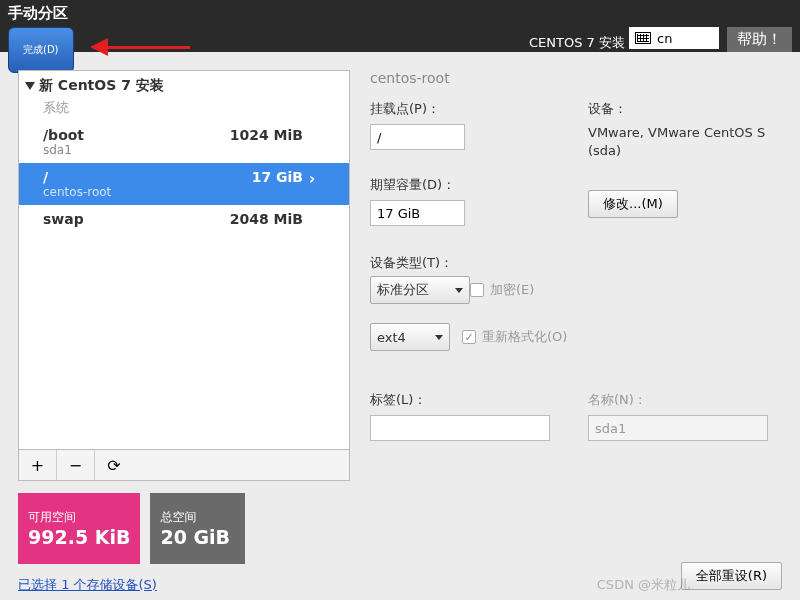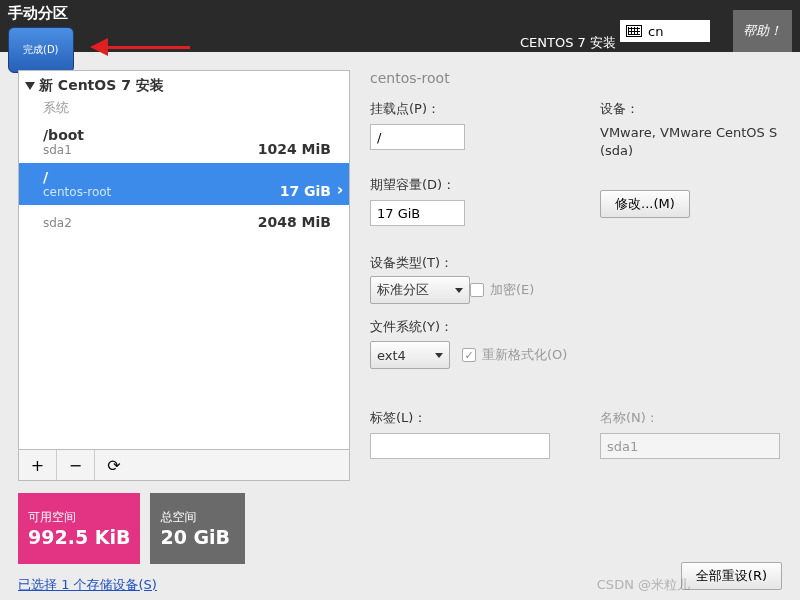--- a/index.html
+++ b/index.html
@@ -2,36 +2,36 @@
 <html><head>
 <meta charset="utf-8">
 <style>
   * { box-sizing: border-box; margin: 0; padding: 0; font-family: "DejaVu Sans", "Microsoft YaHei", sans-serif; }
   body { width: 800px; height: 600px; background: #ececec; overflow: hidden; position: relative; }
   .topbar { background: #2a2a2a; height: 52px; display: flex; justify-content: space-between; color: #fff; padding: 4px 8px 0 8px; }
   .top-left { display: flex; flex-direction: column; gap: 4px; }
   .top-title { font-size: 15px; font-weight: bold; }
   .done-btn { background: linear-gradient(#4a8fe3,#2760b8); border: 1px solid #1a3f77; color: #fff; padding: 15px 14px; font-size: 10px; border-radius: 6px; cursor: pointer; width: fit-content; }
   .top-right { display: flex; flex-direction: row; align-items: flex-end; gap: 4px; }
-  .top-right-row { display: flex; gap: 23px; align-items: center; }
+  .top-right-row { display: flex; gap: 8px; }
   .lang-box { background: #fff; color: #000; display: flex; align-items: center; gap: 6px; padding: 2px 6px; font-size: 13px; width: 90px; height: 22px; }
   .kbd-icon { width: 16px; height: 12px; border: 1px solid #000; position: relative; }
   .kbd-icon::before { content: ""; position: absolute; left: 1px; top: 1px; right: 1px; bottom: 1px; background: repeating-linear-gradient(90deg,#000 0 1px,transparent 1px 3px), repeating-linear-gradient(0deg,#000 0 1px,transparent 1px 3px); }
-  .help-btn { background: #6a6a6a; color: #fff; padding: 12px 10px; font-size: 13px; border: none; cursor: pointer; font-style: italic; }
+  .help-btn { background: #6a6a6a; color: #fff; padding: 3px 10px; font-size: 15px; border: none; cursor: pointer; }
   .arrow { position: absolute; top: 38px; left: 90px; width: 100px; height: 20px; pointer-events: none; }
   .arrow-line { position: absolute; top: 8px; left: 16px; right: 0; height: 3px; background: #e02020; }
   .arrow-head { position: absolute; left: 0; top: 0; width: 0; height: 0; border-right: 18px solid #e02020; border-top: 9px solid transparent; border-bottom: 9px solid transparent; }
 
   .main { display: flex; height: 536px; border-radius: 29px; }
   .left-pane { width: 358px; padding: 18px 8px 8px 18px; display: flex; flex-direction: column; }
   .part-list { border: 1px solid #bbb; background: #fff; flex: 0 0 380px; display: flex; flex-direction: column; }
   .group-header { display: flex; align-items: center; gap: 4px; padding: 6px 8px 2px 6px; font-size: 14px; font-weight: bold; color: #333; }
   .tri { width: 0; height: 0; border-left: 5px solid transparent; border-right: 5px solid transparent; border-top: 8px solid #333; }
   .section-lbl { color: #999; font-size: 13px; padding: 2px 8px 4px 24px; }
-  .part-row { display: flex; align-items: flex-end; padding: 6px 0 6px 24px; cursor: pointer; }
+  .part-row { display: flex; align-items: flex-start; padding: 6px 28px 6px 24px; cursor: pointer; }
   .part-row .col1 { flex: 1; display: flex; flex-direction: column; }
   .part-row .mount { font-size: 14px; color: #333; font-weight: bold; }
   .part-row .dev { font-size: 12px; color: #888; }
   .part-row .size { font-size: 14px; font-weight: bold; color: #333; text-align: right; white-space: nowrap; }
   .part-row .chev { width: 18px; text-align: center; color: transparent; font-weight: bold; }
   .part-row.selected { background: #3c8bea; }
   .part-row.selected .mount, .part-row.selected .size, .part-row.selected .chev { color: #fff; }
   .part-row.selected .dev { color: #cfe4ff; }
   .btn-row { display: flex; border: 1px solid #bbb; border-top: none; background: #f4f4f4; }
   .tool-btn { width: 38px; height: 30px; border: none; border-right: 1px solid #ccc; background: #f4f4f4; font-size: 16px; cursor: pointer; display: flex; align-items: center; justify-content: center; }
@@ -39,21 +39,21 @@
   .summary-row { display: flex; gap: 10px; margin-top: 12px; }
   .sum-box { padding: 16px 10px; color: #fff; min-width: 95px; }
   .sum-box .lbl { font-size: 12px; }
   .sum-box .val { font-size: 19px; font-weight: bold; }
   .sum-free { background: #e33383; }
   .sum-total { background: #6a6a6a; }
   .storage-link { color: #2050c0; font-size: 13px; text-decoration: underline; margin-top: 12px; display: inline-block; }
 
   .right-pane { flex: 1; padding: 18px 18px 8px 12px; display: flex; flex-direction: column; font-size: 13px; color: #333; }
   .rp-title { color: #888; font-size: 14px; margin-bottom: 14px; }
-  .rp-grid { display: flex; gap: 30px; }
+  .rp-grid { display: flex; gap: 18px; }
   .rp-col { display: flex; flex-direction: column; gap: 6px; flex: 1; }
   .rp-label { font-size: 13px; color: #333; font-weight: 500; }
   .rp-input { border: 1px solid #bbb; padding: 4px 6px; font-size: 13px; width: 95px; height: 26px; background: #fff; }
   .rp-input-wide { width: 180px; }
   .rp-btn { border: 1px solid #aaa; background: linear-gradient(#fdfdfd,#e5e5e5); padding: 4px 14px; font-size: 13px; cursor: pointer; border-radius: 2px; width: fit-content; }
   .rp-select { border: 1px solid #aaa; background: linear-gradient(#fdfdfd,#e5e5e5); padding: 4px 6px; font-size: 13px; width: 100px; height: 28px; display: flex; align-items: center; justify-content: space-between; cursor: pointer; border-radius: 2px; }
   .sel-tri { width: 0; height: 0; border-left: 4px solid transparent; border-right: 4px solid transparent; border-top: 5px solid #333; }
   .chk-row { display: flex; align-items: center; gap: 6px; }
   .chk { width: 14px; height: 14px; border: 1px solid #aaa; border-radius: 2px; background: #fff; display: flex; align-items: center; justify-content: center; font-size: 11px; color: #888; }
   .chk.on::after { content: "✓"; }
@@ -111,21 +111,21 @@
         <div class="col1">
           <span class="mount">/</span>
           <span class="dev">centos-root</span>
         </div>
         <span class="size">17 GiB</span>
         <span class="chev">›</span>
       </div>
 
       <div class="part-row">
         <div class="col1">
-          <span class="dev">sda2</span>
+          <span class="mount">swap</span>
         </div>
         <span class="size">2048 MiB</span>
         <span class="chev">›</span>
       </div>
     </div>
     <div class="btn-row">
       <button class="tool-btn">+</button>
       <button class="tool-btn">−</button>
       <button class="tool-btn">⟳</button>
     </div>
@@ -173,21 +173,20 @@
         <span class="sel-tri"></span>
       </div>
       <div class="chk-row">
         <span class="chk"></span>
         <span class="dim">加密(E)</span>
       </div>
     </div>
 
     <div class="sec-gap"></div>
 
-    <div class="rp-label">文件系统(Y)：</div>
     <div style="display:flex;align-items:center;gap:12px;margin-top:5px;">
       <div class="rp-select" style="width:80px;">
         <span>ext4</span>
         <span class="sel-tri"></span>
       </div>
       <div class="chk-row">
         <span class="chk on"></span>
         <span class="dim">重新格式化(O)</span>
       </div>
     </div>

